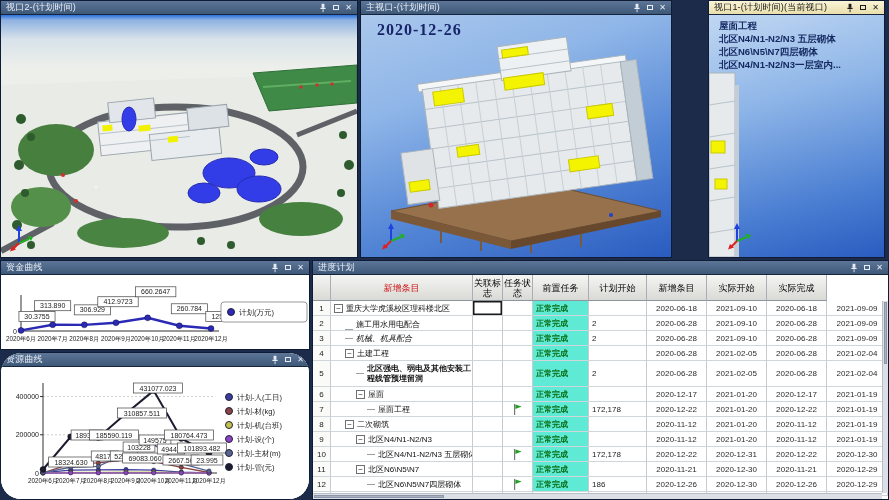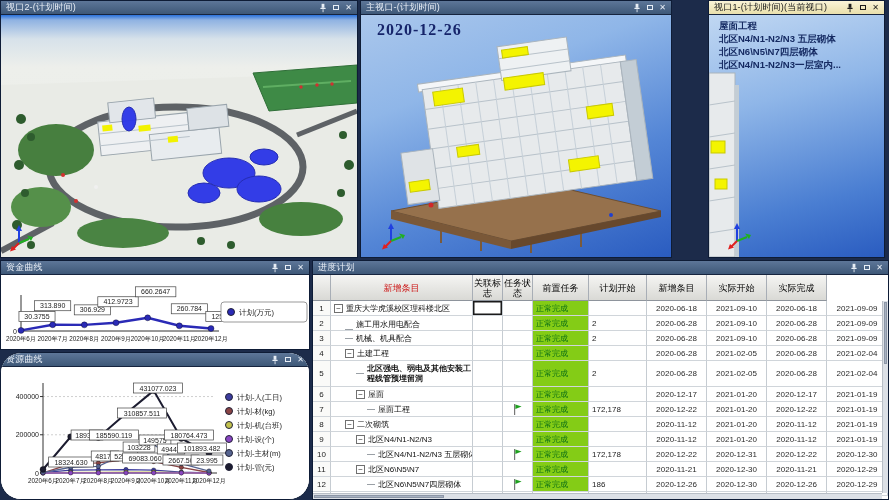--- a/index.html
+++ b/index.html
@@ -33,21 +33,21 @@
       font-size:9px;display:flex;align-items:center;justify-content:center;text-align:center;line-height:10px;padding:0 1px;}
   .hc.red{color:#cc1111;}
   .trow>div{border-right:1px solid #c6ccd2;border-bottom:1px solid #d0d5da;font-size:8px;
             display:flex;align-items:center;overflow:hidden;}
   .cnum{background:#fafaf8;justify-content:center;font-size:8.5px;color:#222;}
   .cname{font-size:9px;color:#111;white-space:nowrap;}
   .cname.wrap{white-space:normal;line-height:10px;font-weight:bold;}
   .collapsebox{flex:0 0 9px;height:9px;border:1px solid #707070;background:#fff;margin-right:3px;
                display:inline-flex;align-items:center;justify-content:center;font-size:8px;line-height:7px;color:#333;}
   .conn{flex:0 0 8px;height:1px;background:#9aa0a6;margin-right:3px;}
-  .cstatus{background:#84cc16;color:#0b6e16;font-size:9px;padding-left:3px;}
+  .cstatus{background:#5eead4;color:#0b6e16;font-size:9px;padding-left:3px;font-weight:bold;}
   .cpred{justify-content:flex-start;padding-left:3px;color:#222;}
   .cdate{justify-content:center;color:#2a2a2a;}
   .selcell{background:#fff;box-shadow:inset 0 0 0 1.5px #1a1a1a;}
   .vscroll{position:absolute;top:26px;right:0;width:6px;bottom:6px;background:#dce0e6;border-left:1px solid #b8bec6;}
   .vthumb{position:absolute;top:1px;left:1px;right:1px;height:62px;background:#a8b2c2;border:1px solid #8c96a6;}
   .hscroll{position:absolute;left:0;right:6px;bottom:0;height:6px;background:#dce0e6;border-top:1px solid #b8bec6;}
   .hthumb{position:absolute;left:1px;top:1px;bottom:1px;width:130px;background:#a8b2c2;border:1px solid #8c96a6;}
 </style>
 </head>
 <body>
@@ -492,21 +492,21 @@
             <div style="justify-content: center;"></div>
             <div class="cstatus">正常完成</div>
             <div class="cpred">2</div>
             <div class="cdate">2020-06-28</div>
             <div class="cdate">2021-09-10</div>
             <div class="cdate">2020-06-28</div>
             <div class="cdate">2021-09-09</div>
           </div>
           <div class="trow" style="height: 15px;">
             <div class="cnum">3</div>
-            <div class="cname" style="padding-left: 14px;">
+            <div class="cname" style="padding-left: 14px; font-style: italic;">
               <span class="conn"></span>
               <span>机械、机具配合</span>
             </div>
             <div></div>
             <div style="justify-content: center;"></div>
             <div class="cstatus">正常完成</div>
             <div class="cpred">2</div>
             <div class="cdate">2020-06-28</div>
             <div class="cdate">2021-09-10</div>
             <div class="cdate">2020-06-28</div>

